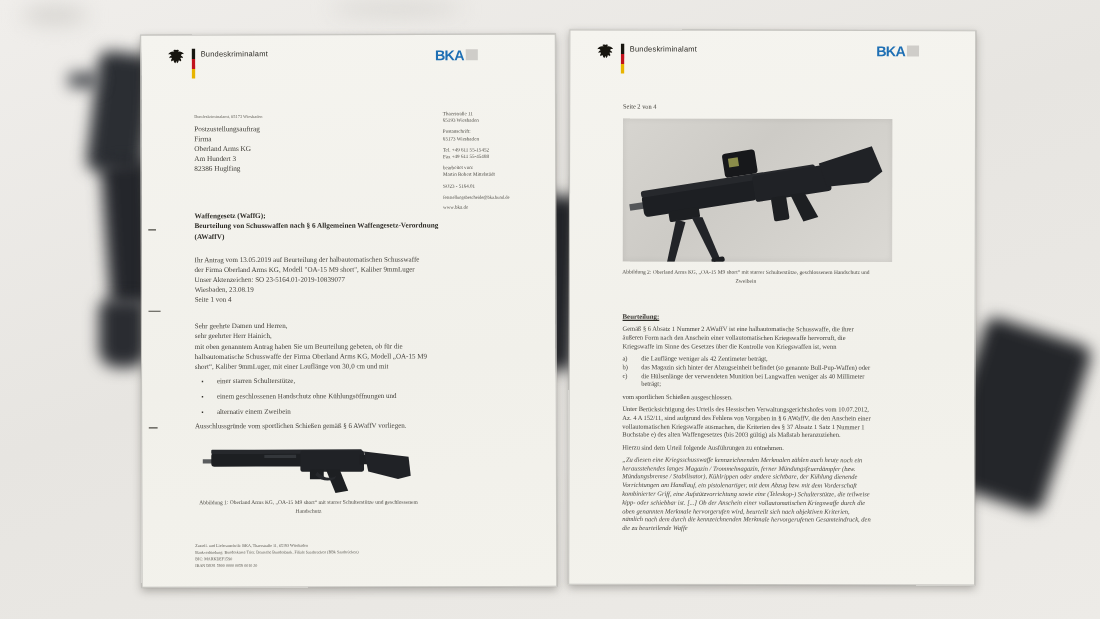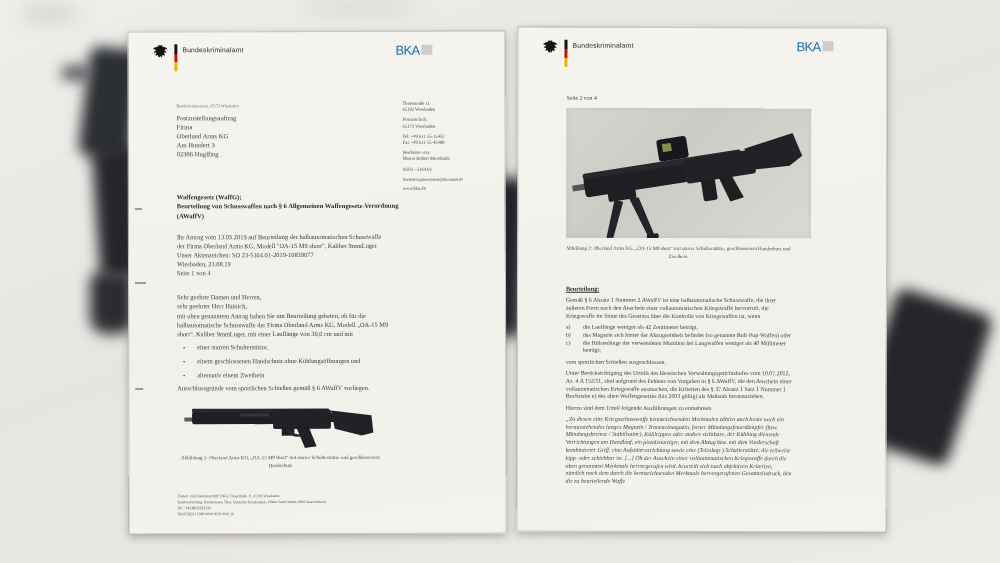--- a/index.html
+++ b/index.html
@@ -22,21 +22,21 @@
         border:1px solid #c6c5c0;box-shadow:0 3px 8px rgba(60,58,52,.35),0 0 1px rgba(0,0,0,.2);
         color:#423f39;overflow:hidden;}
   #page1{left:128px;top:31px;width:376px;height:501px;transform:rotate(-.15deg);}
   #page2{left:517px;top:27px;width:368px;height:503px;transform:rotate(.12deg);}
 
   .hdr{position:absolute;top:12px;left:24px;display:flex;align-items:flex-start;gap:5px;}
   .eagle{width:17px;height:15px;display:block;}
   .flagstripe{width:3px;height:27px;background:linear-gradient(#17150f 0 34%,#c1121c 34% 67%,#e8b400 67% 100%);}
   .orgname{font-family:"Liberation Sans",sans-serif;font-size:6.8px;color:#2a2823;margin-top:2px;letter-spacing:.2px;}
   .bka{position:absolute;top:13px;display:flex;align-items:flex-start;gap:2px;}
-  .bka-txt{font-family:"Liberation Sans",sans-serif;font-weight:normal;font-size:13px;line-height:11px;color:#1e6fb4;letter-spacing:-.6px;}
+  .bka-txt{font-family:"Liberation Sans",sans-serif;font-weight:bold;font-size:13px;line-height:11px;color:#1e6fb4;letter-spacing:-.6px;}
   .bka-box{width:11px;height:10px;background:#cfcdc9;margin-top:0;}
 
   .tiny{font-size:4px;color:#6b6962;}
   .t{position:absolute;}
   .recipient{font-size:6.6px;line-height:1.38;color:#3d3b35;}
   .contact{font-size:4.6px;line-height:1.35;color:#4a4842;width:95px;}
   .contact .grp{margin-bottom:4px;}
   .contact .mail{font-size:4.1px;}
   .subject{font-weight:bold;font-size:6.6px;line-height:1.42;color:#2e2c27;width:250px;}
   .ref,.body-txt{font-size:6.4px;line-height:1.4;color:#403e38;}

